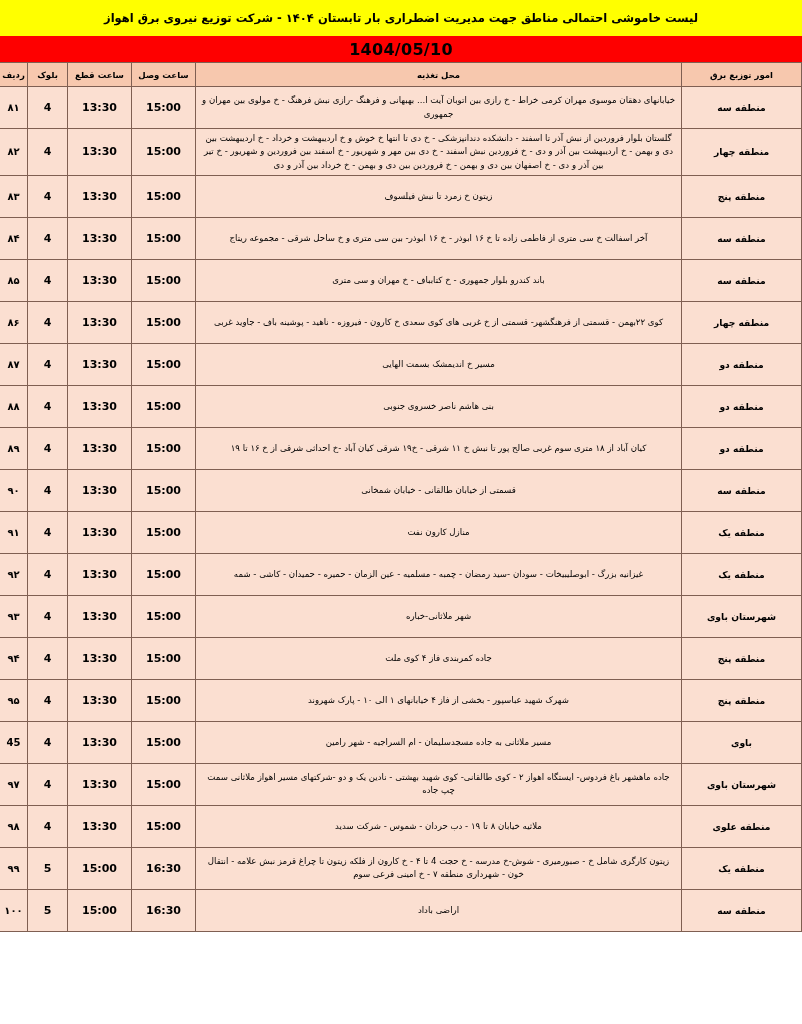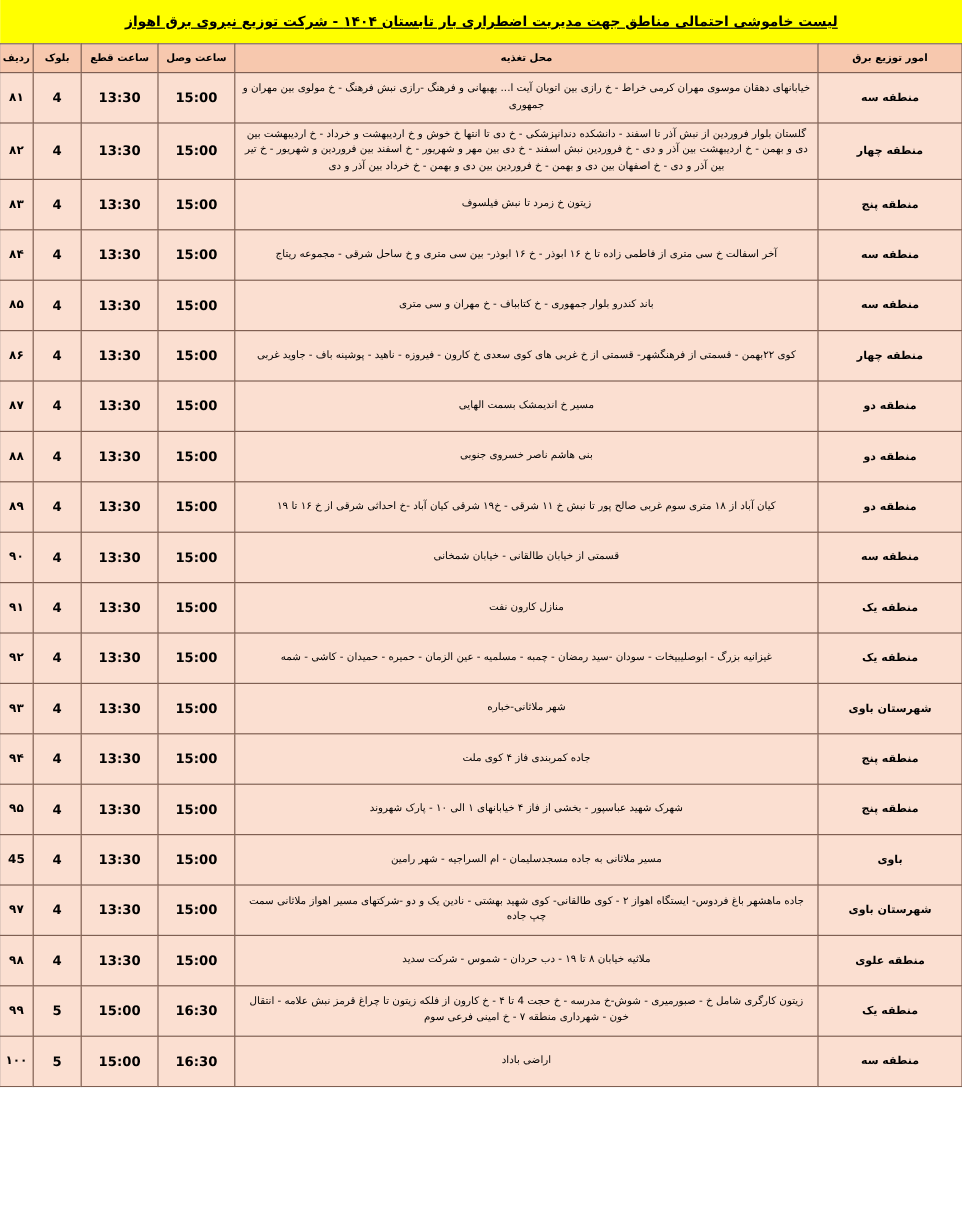--- a/index.html
+++ b/index.html
@@ -26,21 +26,20 @@
     justify-content: center;
     box-sizing: border-box;
   }
   .title-banner .title-text {
     font-size: 11.5px;
     font-weight: bold;
     color: #000000;
     letter-spacing: 0;
     direction: rtl;
     white-space: nowrap;
-    text-decoration: underline;
   }
   
   .date-banner {
     background: #fe0000;
     height: 26px;
     display: flex;
     align-items: center;
     justify-content: center;
     box-sizing: border-box;
   }
@@ -108,20 +107,23 @@
 </style>
 </head>
 <body>
 
 <div class="sheet">
 
   <div class="title-banner">
     <div class="title-text">لیست خاموشی احتمالی مناطق جهت مدیریت اضطراری بار تابستان ۱۴۰۴ - شرکت توزیع نیروی برق اهواز</div>
   </div>
 
+  <div class="date-banner">
+    <div class="date-text">1404/05/10</div>
+  </div>
 
   <table class="schedule">
     <colgroup>
       <col class="c-omur">
       <col class="c-mahal">
       <col class="c-vasl">
       <col class="c-ghat">
       <col class="c-blok">
       <col class="c-radif">
     </colgroup>

